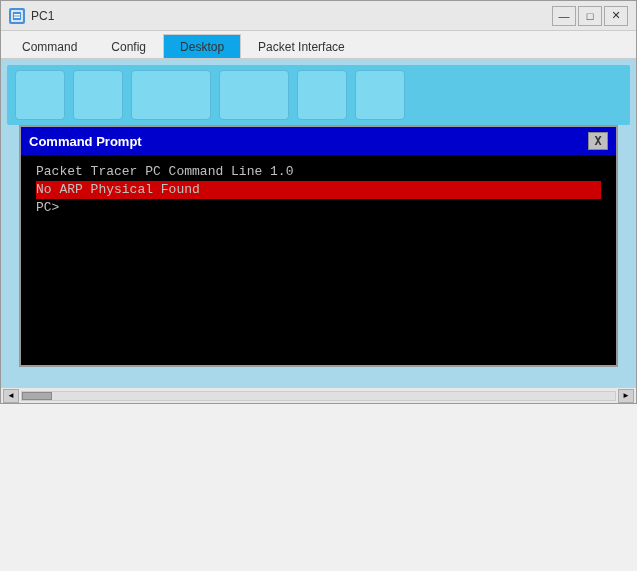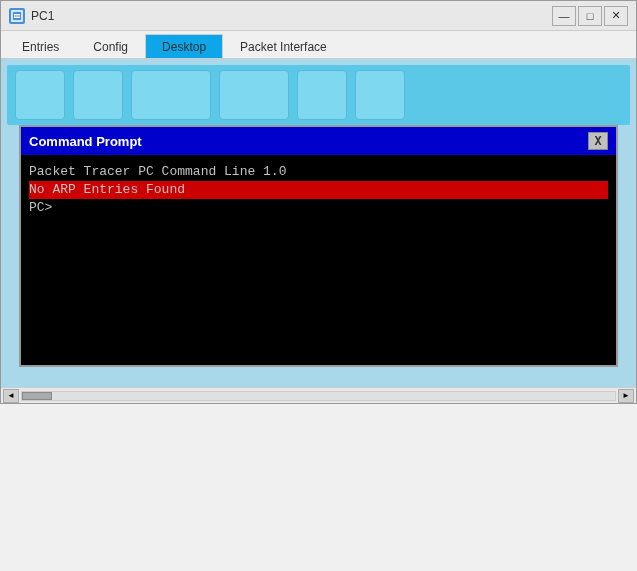--- a/index.html
+++ b/index.html
@@ -169,21 +169,21 @@
       cursor: pointer;
       font-size: 12px;
       font-weight: bold;
       color: #333;
       font-family: monospace;
     }
 
     .cmd-body {
       background: #000000;
       height: calc(100% - 28px);
-      padding: 8px 8px;
+      padding: 8px 15px;
       font-family: 'Courier New', Courier, monospace;
       font-size: 13px;
       color: #c0c0c0;
       overflow: hidden;
     }
 
     .cmd-line {
       line-height: 1.4;
       white-space: pre;
     }
@@ -241,21 +241,21 @@
     <span class="title-bar-text">PC1</span>
     <div class="title-bar-controls">
       <div class="title-bar-btn">—</div>
       <div class="title-bar-btn">□</div>
       <div class="title-bar-btn close">✕</div>
     </div>
   </div>
 
   <div class="tab-bar">
     <div class="tab">
-      <span>Entries</span>
+      <span>Command</span>
     </div>
     <div class="tab">
       <span>Config</span>
     </div>
     <div class="tab active">
       <span>Desktop</span>
     </div>
     <div class="tab">
       <span>Packet Interface</span>
     </div>
@@ -272,21 +272,21 @@
       <div class="device-icon"></div>
     </div>
 
     <div class="cmd-window">
       <div class="cmd-title-bar">
         <span class="cmd-title-text">Command Prompt</span>
         <div class="cmd-close-btn">X</div>
       </div>
       <div class="cmd-body">
         <div class="cmd-line">Packet Tracer PC Command Line 1.0</div>
-        <div class="cmd-line" style="background-color:#cc0000; display:inline-block; width:100%;"><span>No ARP Entries Found</span></div>
+        <div class="cmd-line" style="background-color:#cc0000; display:inline-block; width:100%;"><span>No ARP Physical Found</span></div>
         <div class="cmd-line">PC&gt;</div>
       </div>
     </div>
   </div>
 
   <div class="scrollbar-area">
     <div class="scroll-btn">◄</div>
     <div class="scroll-track">
       <div class="scroll-thumb"></div>
     </div>

